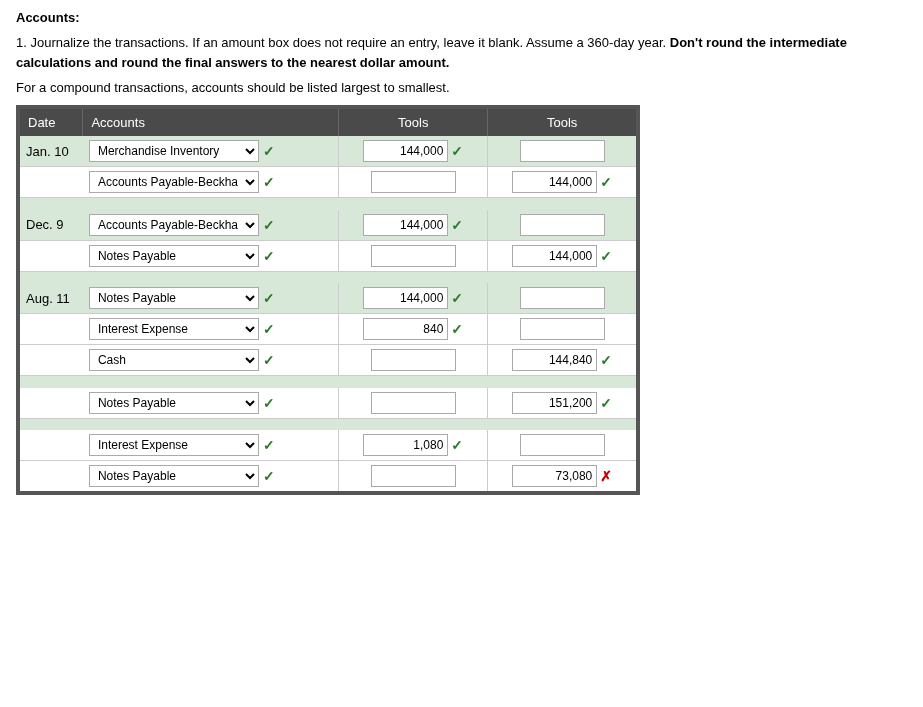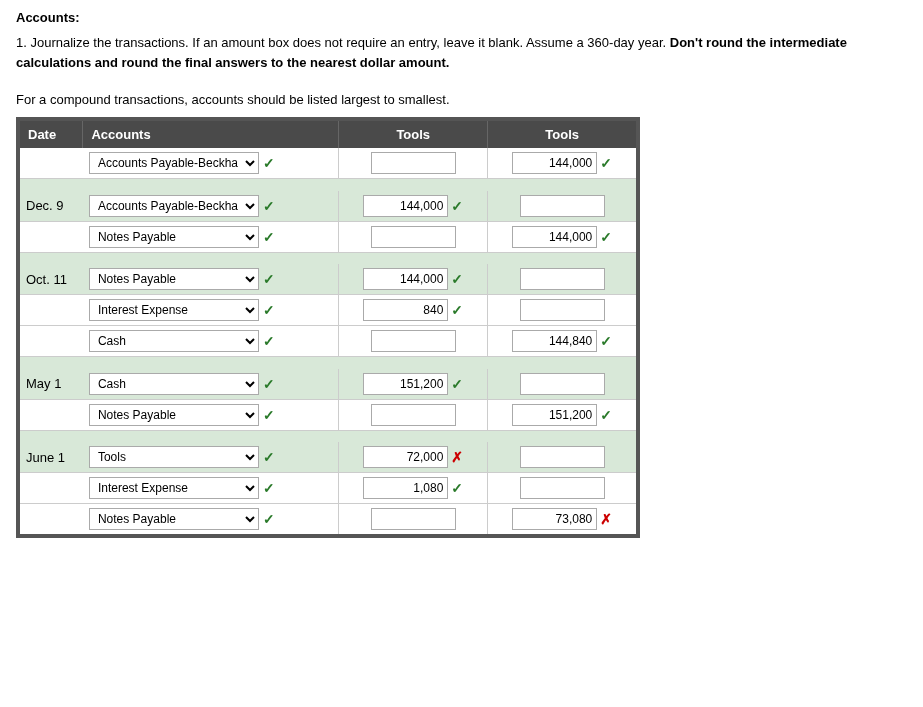--- a/index.html
+++ b/index.html
@@ -8,39 +8,39 @@
       font-size: 13px;
       background: #fff;
       color: #000;
       padding: 10px 16px;
     }
     .required-label {
       font-weight: bold;
       margin-bottom: 8px;
     }
     .instructions {
-      margin-bottom: 20px;
+      margin-bottom: 8px;
       line-height: 1.5;
     }
     .instructions b { font-weight: bold; }
     .compound-note {
       margin-bottom: 10px;
     }
     table {
       border-collapse: collapse;
       width: 620px;
     }
     thead tr {
       background: #4a4a4a;
       color: #fff;
     }
     thead th {
       padding: 6px 8px;
       text-align: left;
-      font-weight: bold;
+      font-weight: normal;
       font-size: 13px;
     }
     thead th.debit, thead th.credit {
       text-align: center;
     }
     tbody tr {
       background: #fff;
     }
     tbody tr.group-row {
       background: #d8e8d8;
@@ -152,20 +152,34 @@
 <table>
   <thead>
     <tr>
       <th class="account" style="width:60px">Date</th>
       <th class="account" style="width:240px">Accounts</th>
       <th class="debit" style="width:140px">Tools</th>
       <th class="credit" style="width:130px">Tools</th>
     </tr>
   </thead>
   <tbody id="table-body">
+  <tr class="group-row">
+          <td class="date-cell">Jan. 10</td>
+          <td class="account-cell"><div class="account-select-wrapper">
+              <select class="account-select"><option>Merchandise Inventory</option></select>
+              <span class="check-green">✓</span>
+            </div></td>
+          <td class="debit-cell"><div class="amount-wrapper">
+              <input type="text" class="amount-input" value="144,000" style="">
+              <span class="check-green">✓</span>
+            </div></td>
+          <td class="credit-cell"><div class="amount-wrapper">
+              <input type="text" class="amount-input empty" style="">
+            </div></td>
+        </tr>
         <tr class="data-row">
           <td class="date-cell"></td>
           <td class="account-cell"><div class="account-select-wrapper">
               <select class="account-select"><option>Accounts Payable-Beckham Co.</option></select>
               <span class="check-green">✓</span>
             </div></td>
           <td class="debit-cell"><div class="amount-wrapper">
               <input type="text" class="amount-input empty" style="">
             </div></td>
           <td class="credit-cell"><div class="amount-wrapper">
@@ -201,21 +215,21 @@
             </div></td>
           <td class="credit-cell"><div class="amount-wrapper">
               <input type="text" class="amount-input" value="144,000" style="">
               <span class="check-green">✓</span>
             </div></td>
         </tr>
         <tr class="spacer">
           <td colspan="4" style="background: rgb(216, 232, 216); height: 12px;"></td>
         </tr>
         <tr class="group-row">
-          <td class="date-cell">Oct. 11</td>
+          <td class="date-cell">Aug. 11</td>
           <td class="account-cell"><div class="account-select-wrapper">
               <select class="account-select"><option>Notes Payable</option></select>
               <span class="check-green">✓</span>
             </div></td>
           <td class="debit-cell"><div class="amount-wrapper">
               <input type="text" class="amount-input" value="144,000" style="">
               <span class="check-green">✓</span>
             </div></td>
           <td class="credit-cell"><div class="amount-wrapper">
               <input type="text" class="amount-input empty" style="">
@@ -245,64 +259,36 @@
               <input type="text" class="amount-input empty" style="">
             </div></td>
           <td class="credit-cell"><div class="amount-wrapper">
               <input type="text" class="amount-input" value="144,840" style="">
               <span class="check-green">✓</span>
             </div></td>
         </tr>
         <tr class="spacer">
           <td colspan="4" style="background: rgb(216, 232, 216); height: 12px;"></td>
         </tr>
-        <tr class="group-row">
-          <td class="date-cell">May 1</td>
-          <td class="account-cell"><div class="account-select-wrapper">
-              <select class="account-select"><option>Cash</option></select>
-              <span class="check-green">✓</span>
-            </div></td>
-          <td class="debit-cell"><div class="amount-wrapper">
-              <input type="text" class="amount-input" value="151,200" style="">
-              <span class="check-green">✓</span>
-            </div></td>
-          <td class="credit-cell"><div class="amount-wrapper">
-              <input type="text" class="amount-input empty" style="">
-            </div></td>
-        </tr>
         <tr class="data-row">
           <td class="date-cell"></td>
           <td class="account-cell"><div class="account-select-wrapper">
               <select class="account-select"><option>Notes Payable</option></select>
               <span class="check-green">✓</span>
             </div></td>
           <td class="debit-cell"><div class="amount-wrapper">
               <input type="text" class="amount-input empty" style="">
             </div></td>
           <td class="credit-cell"><div class="amount-wrapper">
               <input type="text" class="amount-input" value="151,200" style="">
               <span class="check-green">✓</span>
             </div></td>
         </tr>
         <tr class="spacer">
           <td colspan="4" style="background: rgb(216, 232, 216); height: 12px;"></td>
-        </tr>
-        <tr class="group-row">
-          <td class="date-cell">June 1</td>
-          <td class="account-cell"><div class="account-select-wrapper">
-              <select class="account-select"><option>Tools</option></select>
-              <span class="check-green">✓</span>
-            </div></td>
-          <td class="debit-cell"><div class="amount-wrapper">
-              <input type="text" class="amount-input" value="72,000" style="">
-              <span class="check-red">✗</span>
-            </div></td>
-          <td class="credit-cell"><div class="amount-wrapper">
-              <input type="text" class="amount-input empty" style="">
-            </div></td>
         </tr>
         <tr class="data-row">
           <td class="date-cell"></td>
           <td class="account-cell"><div class="account-select-wrapper">
               <select class="account-select"><option>Interest Expense</option></select>
               <span class="check-green">✓</span>
             </div></td>
           <td class="debit-cell"><div class="amount-wrapper">
               <input type="text" class="amount-input" value="1,080" style="">
               <span class="check-green">✓</span>

